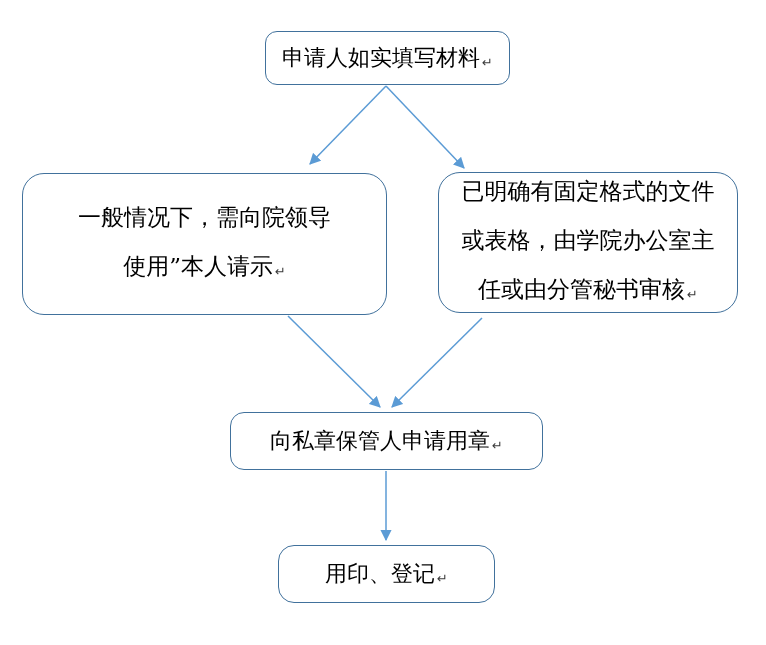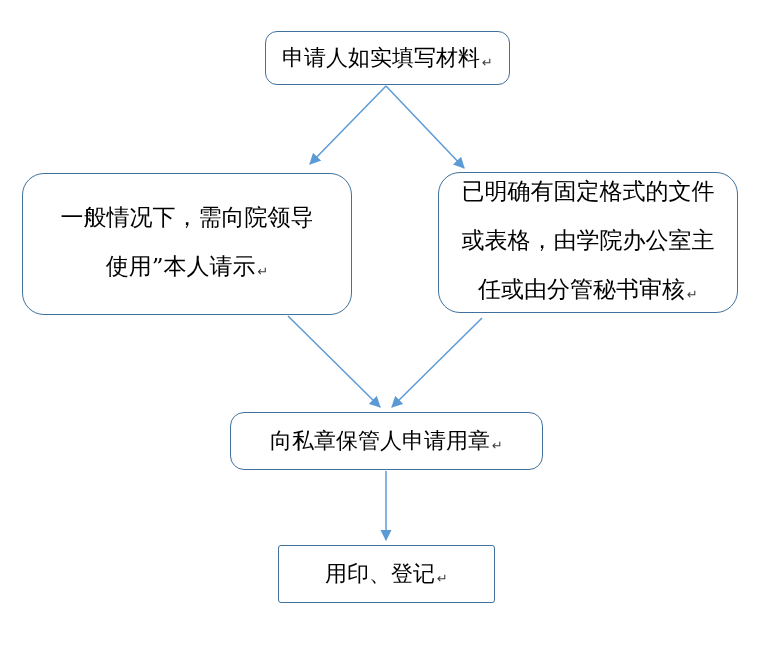--- a/index.html
+++ b/index.html
@@ -41,41 +41,41 @@
     white-space: nowrap;
     font-size: 22px;
   }
   .node-start {
     left: 265px; top: 31px;
     width: 245px; height: 54px;
     border-radius: 12px;
   }
   .node-left {
     left: 22px; top: 173px;
-    width: 330px; height: 142px;
+    width: 365px; height: 142px;
     border-radius: 22px;
   }
   .node-right {
     left: 438px; top: 172px;
     width: 300px; height: 141px;
     border-radius: 22px;
   }
   .node-left .line, .node-right .line {
     font-size: 23px;
     line-height: 49px;
   }
   .node-apply {
     left: 230px; top: 412px;
     width: 313px; height: 58px;
     border-radius: 14px;
   }
   .node-end {
     left: 278px; top: 545px;
     width: 217px; height: 58px;
-    border-radius: 3px;
+    border-radius: 16px;
   }
   .ret {
     font-family: "DejaVu Sans", sans-serif;
     font-size: 13px;
     color: #3a3a3a;
     margin-left: 2px;
     vertical-align: -2px;
   }
 </style>
 </head>

